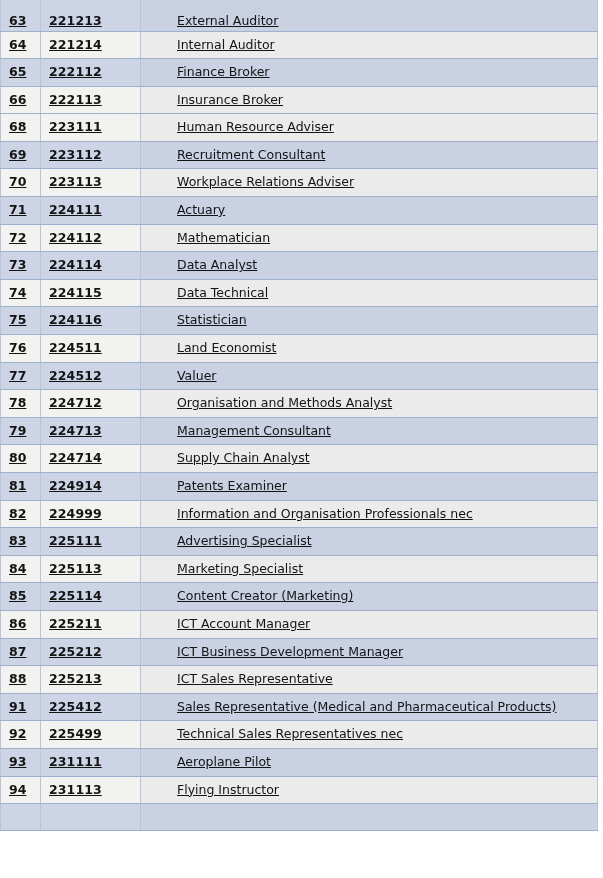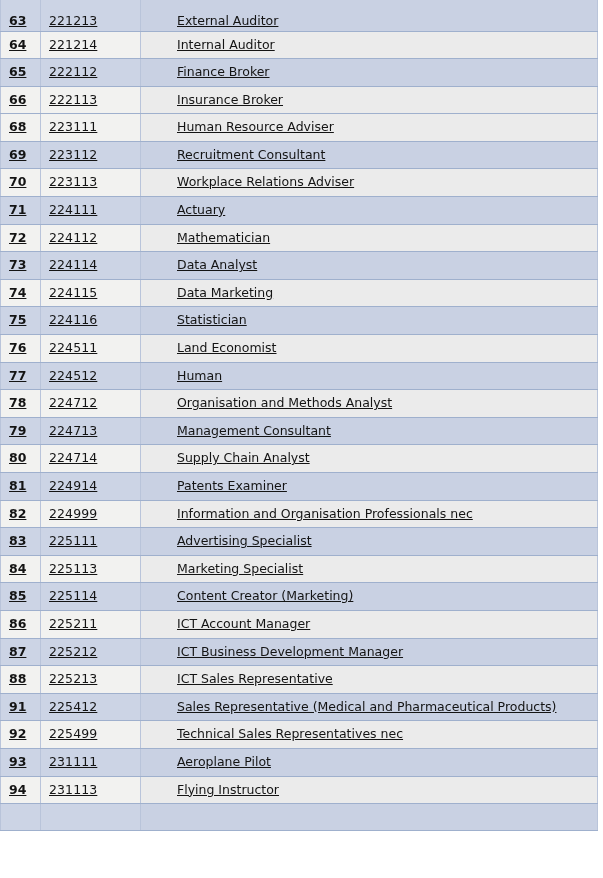--- a/index.html
+++ b/index.html
@@ -49,21 +49,21 @@
   #occupation-table tr.row-even td.cell-code { background: #f2f2f0; }
   #occupation-table tr.row-odd td.cell-index,
   #occupation-table tr.row-odd td.cell-code { background: #ccd4e5; }
 
   .lnk {
     text-decoration: underline;
     text-underline-offset: 1px;
     color: #141414;
   }
   .cell-index .lnk { font-weight: bold; }
-  .cell-code .lnk { letter-spacing: 0.1px; }
+  .cell-code .lnk { letter-spacing: 0.1px; font-weight: bold; }
 
   
   #occupation-table tr.first-row { height: 31px; margin-top: 15px; }
   #occupation-table tr.first-row td { line-height: 16px; vertical-align: bottom; padding-bottom: 2px; }
 </style>
 </head>
 <body>
 
 <table id="occupation-table">
   <colgroup>
@@ -118,36 +118,36 @@
         <td class="cell-title"><span class="lnk">Mathematician</span></td>
       </tr>
       <tr class="row-odd">
         <td class="cell-index"><span class="lnk">73</span></td>
         <td class="cell-code"><span class="lnk">224114</span></td>
         <td class="cell-title"><span class="lnk">Data Analyst</span></td>
       </tr>
       <tr class="row-even">
         <td class="cell-index"><span class="lnk">74</span></td>
         <td class="cell-code"><span class="lnk">224115</span></td>
-        <td class="cell-title"><span class="lnk">Data Marketing</span></td>
+        <td class="cell-title"><span class="lnk">Data Technical</span></td>
       </tr>
       <tr class="row-odd">
         <td class="cell-index"><span class="lnk">75</span></td>
         <td class="cell-code"><span class="lnk">224116</span></td>
         <td class="cell-title"><span class="lnk">Statistician</span></td>
       </tr>
       <tr class="row-even">
         <td class="cell-index"><span class="lnk">76</span></td>
         <td class="cell-code"><span class="lnk">224511</span></td>
         <td class="cell-title"><span class="lnk">Land Economist</span></td>
       </tr>
       <tr class="row-odd">
         <td class="cell-index"><span class="lnk">77</span></td>
         <td class="cell-code"><span class="lnk">224512</span></td>
-        <td class="cell-title"><span class="lnk">Human</span></td>
+        <td class="cell-title"><span class="lnk">Valuer</span></td>
       </tr>
       <tr class="row-even">
         <td class="cell-index"><span class="lnk">78</span></td>
         <td class="cell-code"><span class="lnk">224712</span></td>
         <td class="cell-title"><span class="lnk">Organisation and Methods Analyst</span></td>
       </tr>
       <tr class="row-odd">
         <td class="cell-index"><span class="lnk">79</span></td>
         <td class="cell-code"><span class="lnk">224713</span></td>
         <td class="cell-title"><span class="lnk">Management Consultant</span></td>

